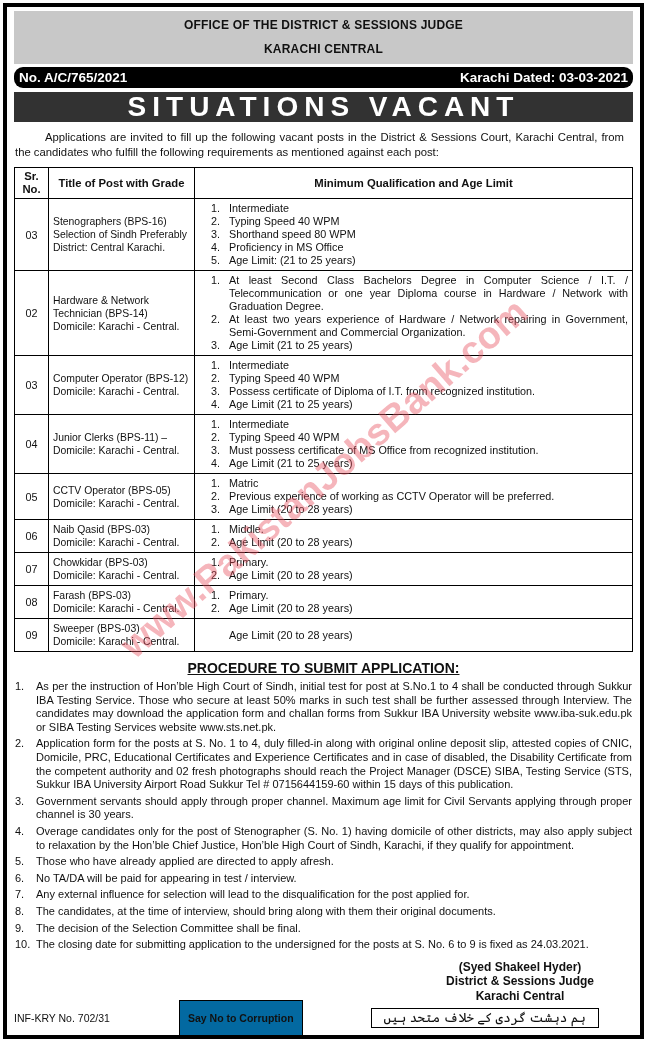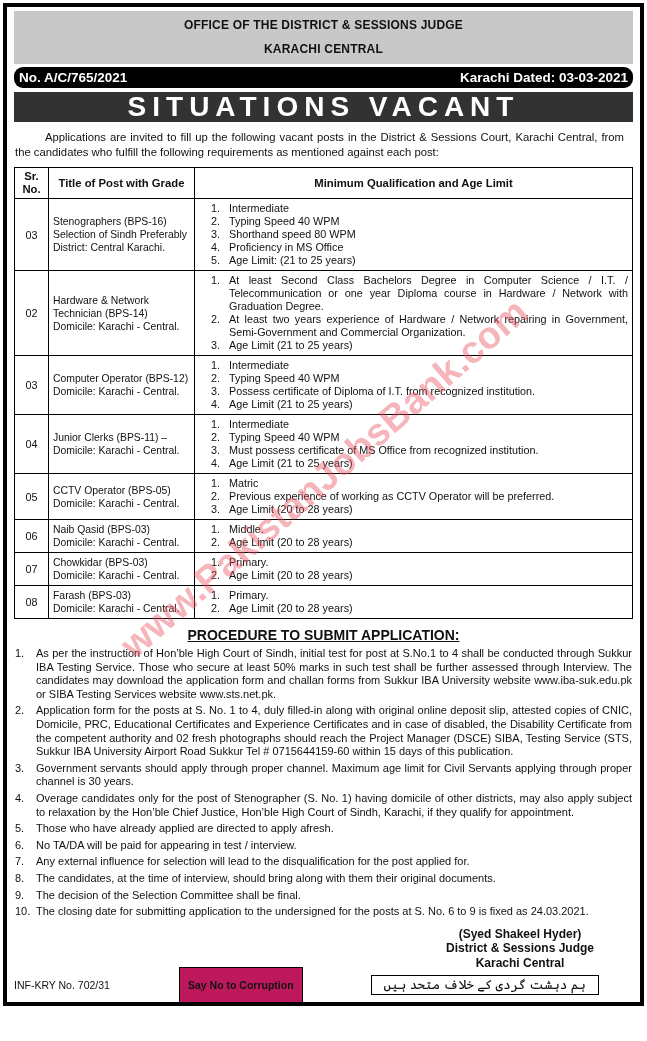--- a/index.html
+++ b/index.html
@@ -132,21 +132,21 @@
     align-items: center;
     margin-top: 4px;
     height: 22px;
   }
   .inf-no { font-size: 10.5px; width: 165px; }
   .slogan-box {
     border: 1.4px solid #000;
     font-weight: bold;
     font-size: 10.5px;
     padding: 11px 8px;
-    background: #be185d;
+    background: #0369a1;
   }
   .urdu-box {
     border: 1.4px solid #000;
     font-size: 13px;
     padding: 1px 12px;
     margin-left: 68px;
     direction: rtl;
     font-family: Liberation Serif, serif;
   }
 </style>
@@ -354,20 +354,33 @@
               <div class="qitem">
                 <span class="qnum">1.</span>
                 <span class="qtxt">Primary.</span>
               </div>
               <div class="qitem">
                 <span class="qnum">2.</span>
                 <span class="qtxt">Age Limit (20 to 28 years)</span>
               </div>
             </td>
           </tr>
+          <tr>
+            <td class="sr">09</td>
+            <td class="post">
+              <div>Sweeper (BPS-03)</div>
+              <div>Domicile: Karachi - Central.</div>
+            </td>
+            <td class="qual">
+              <div class="qitem">
+                <span class="qnum"></span>
+                <span class="qtxt">Age Limit (20 to 28 years)</span>
+              </div>
+            </td>
+          </tr>
         </tbody>
     </table>
 
     <div class="watermark">www.PakistanJobsBank.com</div>
 
     <div class="proc-heading">PROCEDURE TO SUBMIT APPLICATION:</div>
     <ol class="procedure" id="procedure-list">
         <li>
           <span class="pnum">1.</span>
           <span class="ptxt">As per the instruction of Hon’ble High Court of Sindh, initial test for post at S.No.1 to 4 shall be conducted through Sukkur IBA Testing Service. Those who secure at least 50% marks in such test shall be further assessed through Interview. The candidates may download the application form and challan forms from Sukkur IBA University website www.iba-suk.edu.pk or SIBA Testing Services website www.sts.net.pk.</span>

